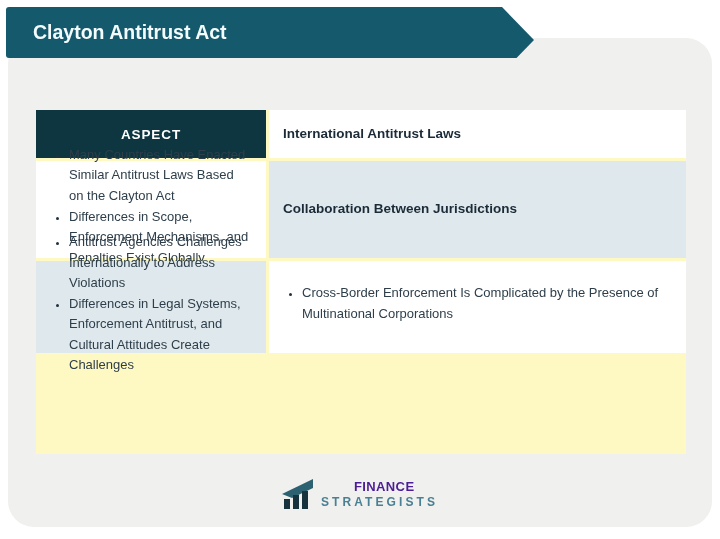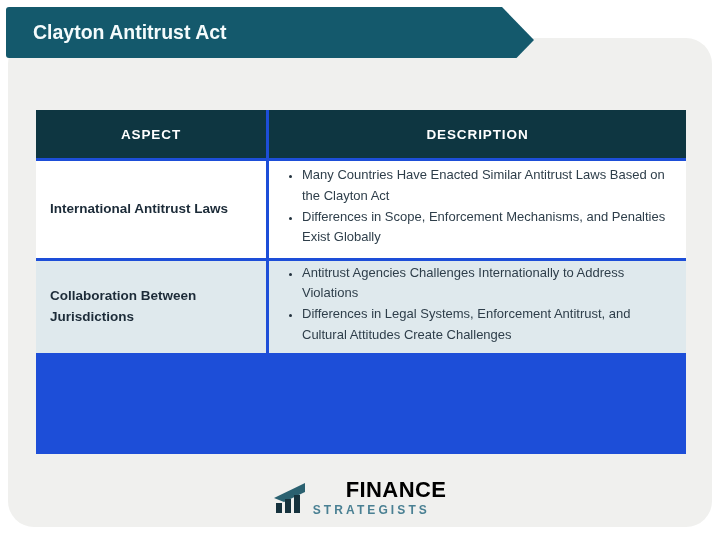--- a/index.html
+++ b/index.html
@@ -29,21 +29,21 @@
   }
   .banner .bold { font-weight:700; color:#f4fbfc; }
   .banner .rest { white-space:pre; font-weight:400; }
   .table {
     position:absolute; left:36px; top:110px;
     width:650px;
     display:grid;
     grid-template-columns:230px 1fr;
     grid-template-rows:48px 97px 92px 98px;
     gap:3px;
-    background:#1d4ed8;
+    background:#fef9c3;
   }
   .th {
     background:#0e3641;
     color:#ffffff;
     display:flex; align-items:center; justify-content:center;
     font-weight:700; font-size:13.5px; letter-spacing:0.9px;
   }
   .cell { background:#ffffff; }
   .row-alt .cell { background:#dfe9ed; }
   .aspect {
@@ -66,60 +66,64 @@
   }
   .desc li::marker { color:#22313d; font-size:11px; }
   .logo {
     position:absolute; left:0; right:0; top:479px;
     display:flex; justify-content:center; align-items:center;
     gap:8px;
   }
   .logo-icon { display:block; }
   .logo-text { display:flex; flex-direction:column; }
   .brand-name {
-    font-size:22px; font-weight:700;
-    color:#000000; letter-spacing:0.4px; line-height:1;margin-left:33px;
+    font-size:13px; font-weight:700;
+    color:#4c1d95; letter-spacing:0.4px; line-height:1;margin-left:33px;
   }
   .brand-sub {
     font-size:12px; font-weight:700;
     color:#4a8093; letter-spacing:3.1px;
     margin-top:3px; line-height:1;
   }
 </style>
 </head>
 <body>
 
 <div class="card"></div>
 
 <div class="banner">
   <span class="bold">Clayton Antitrust Act</span>
 </div>
 
 <div class="table">
   <div class="th">ASPECT</div>
-  <div class="th">DESCRIPTION</div>
 
   <div class="cell aspect">International Antitrust Laws</div>
   <div class="cell desc">
     <ul>
       <li>Many Countries Have Enacted Similar Antitrust Laws Based on the Clayton Act</li>
       <li>Differences in Scope, Enforcement Mechanisms, and Penalties Exist Globally</li>
     </ul>
   </div>
 
   <div class="row-alt" style="display:contents">
     <div class="cell aspect">Collaboration Between Jurisdictions</div>
     <div class="cell desc">
       <ul>
         <li>Antitrust Agencies Challenges Internationally to Address Violations</li>
         <li>Differences in Legal Systems, Enforcement Antitrust, and Cultural Attitudes Create Challenges</li>
       </ul>
     </div>
   </div>
 
+  <div class="cell desc">
+    <ul>
+      <li>Cross-Border Enforcement Is Complicated by the Presence of Multinational Corporations</li>
+    </ul>
+  </div>
 </div>
 
 <div class="logo">
   <svg class="logo-icon" width="31" height="30" viewBox="0 0 31 30" aria-hidden="true">
     <polygon points="0,15 31,0 31,9 10,19" fill="#2b6170"></polygon>
     <rect x="2" y="20" width="6" height="10" fill="#16323d"></rect>
     <rect x="11" y="16" width="6" height="14" fill="#16323d"></rect>
     <rect x="20" y="12" width="6" height="18" fill="#16323d"></rect>
   </svg>
   <div class="logo-text">

